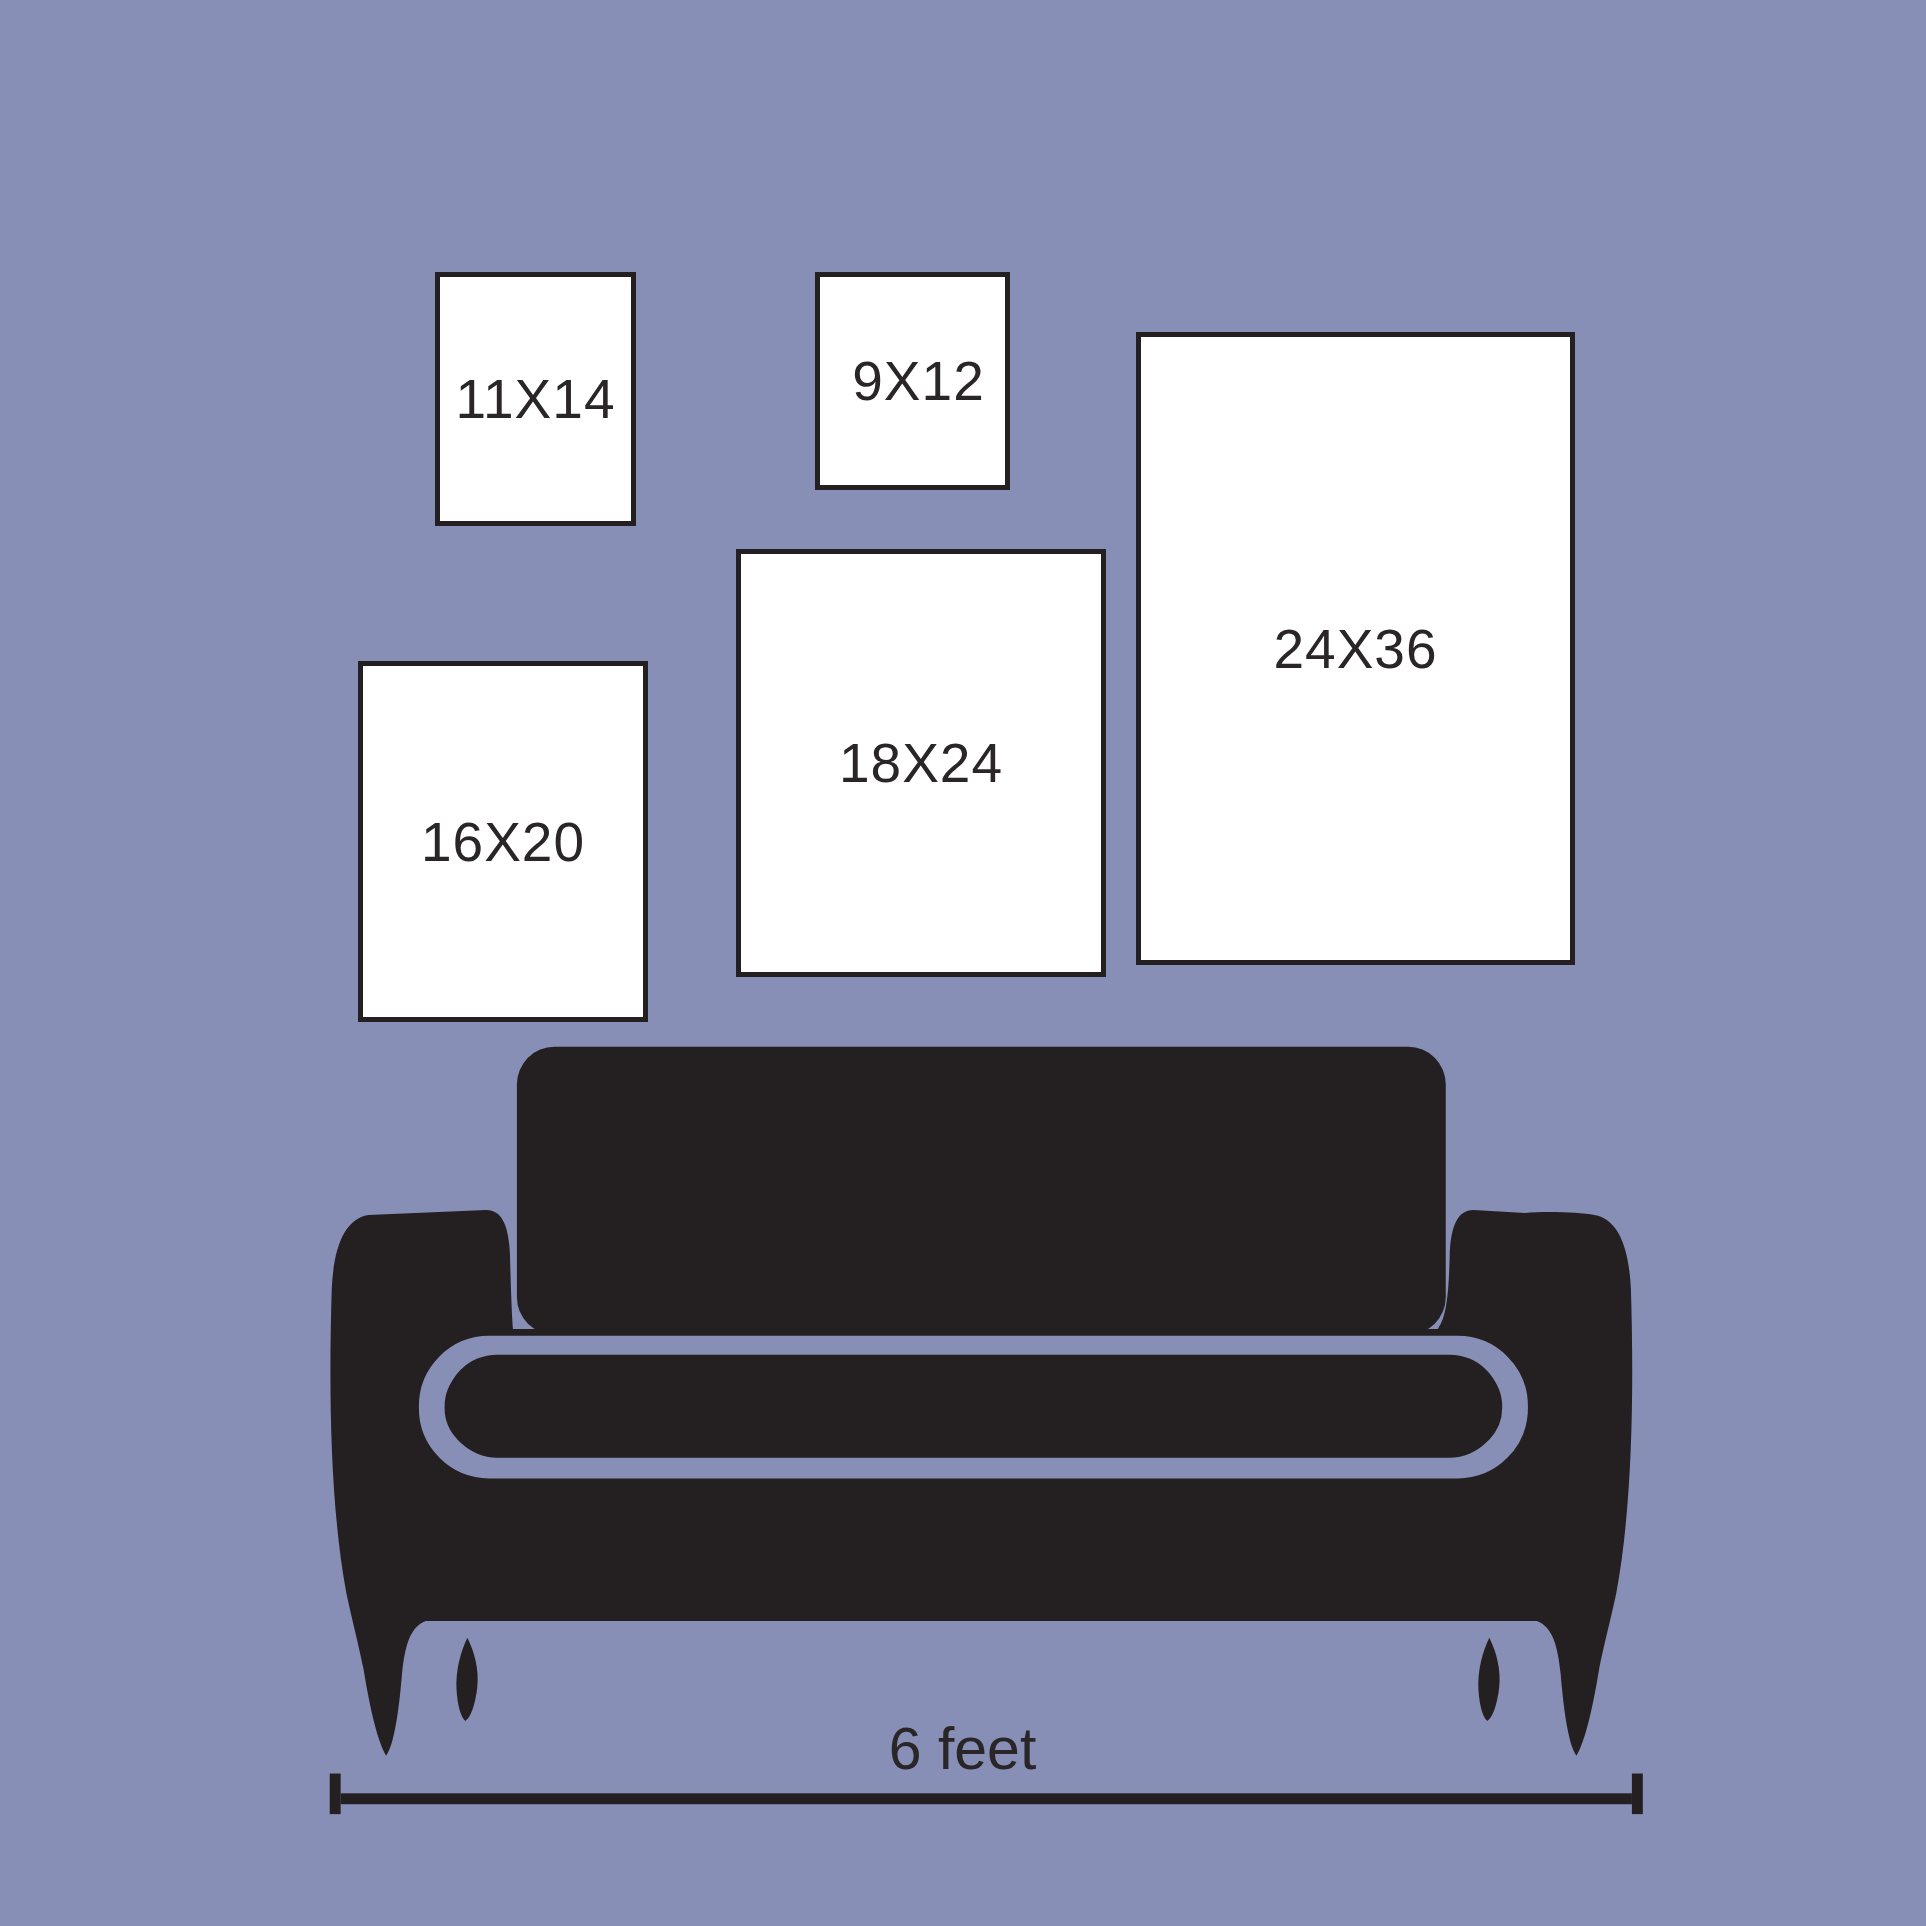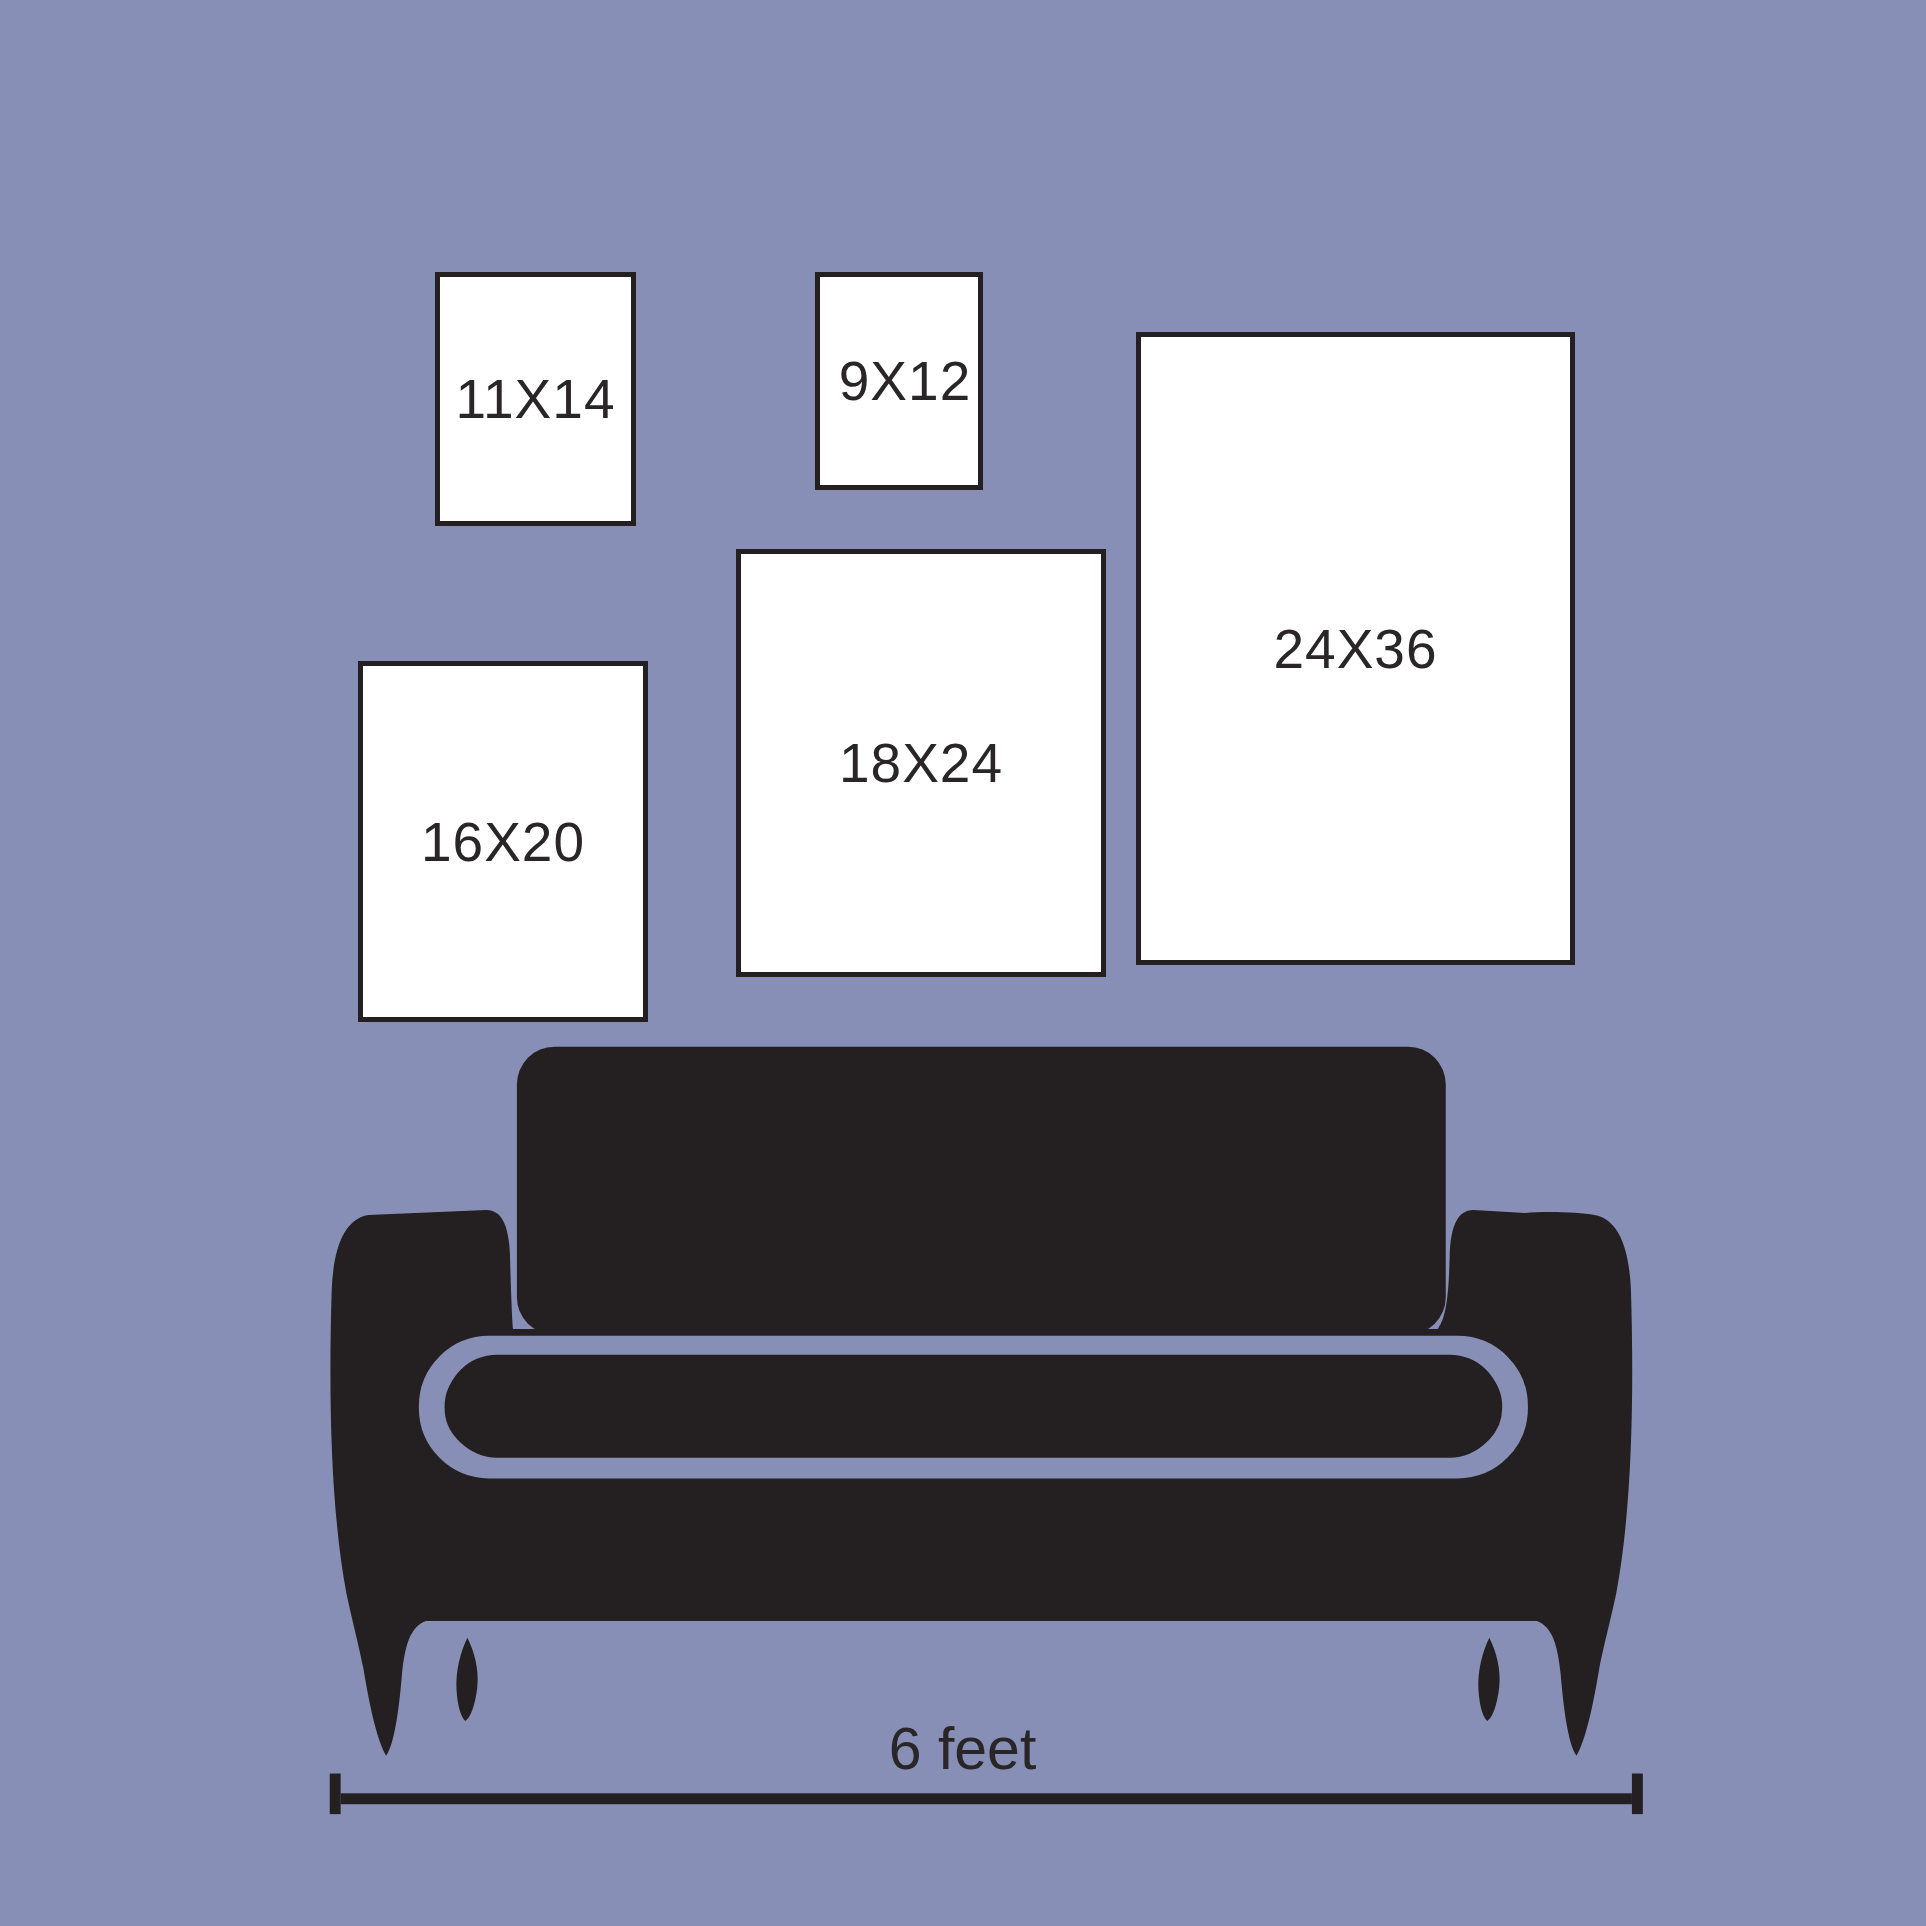--- a/index.html
+++ b/index.html
@@ -58,21 +58,21 @@
 </style>
 </head>
 <body style="background: rgb(135, 143, 183);">
 
 <div id="stage" style="--bg: #878FB7; --ink: #241F20; --frame-fill: #FFFFFF; --label: #2A2627;">
 
   <div id="frames-layer">
       <div class="frame" style="left: 403px; top: 272px; width: 201px; height: 254px; margin-left: 32px;">
         <span class="size-label">11X14</span>
       </div>
-      <div class="frame" style="left: 815px; top: 272px; width: 168px; height: 218px; padding-left: 12px;">
+      <div class="frame" style="left: 815px; top: 272px; width: 195px; height: 218px; padding-left: 12px;">
         <span class="size-label">9X12</span>
       </div>
       <div class="frame" style="left: 358px; top: 617px; width: 290px; height: 361px; margin-top: 44px;">
         <span class="size-label">16X20</span>
       </div>
       <div class="frame" style="left: 736px; top: 549px; width: 370px; height: 428px;">
         <span class="size-label">18X24</span>
       </div>
       <div class="frame" style="left: 1136px; top: 332px; width: 439px; height: 633px;">
         <span class="size-label">24X36</span>

